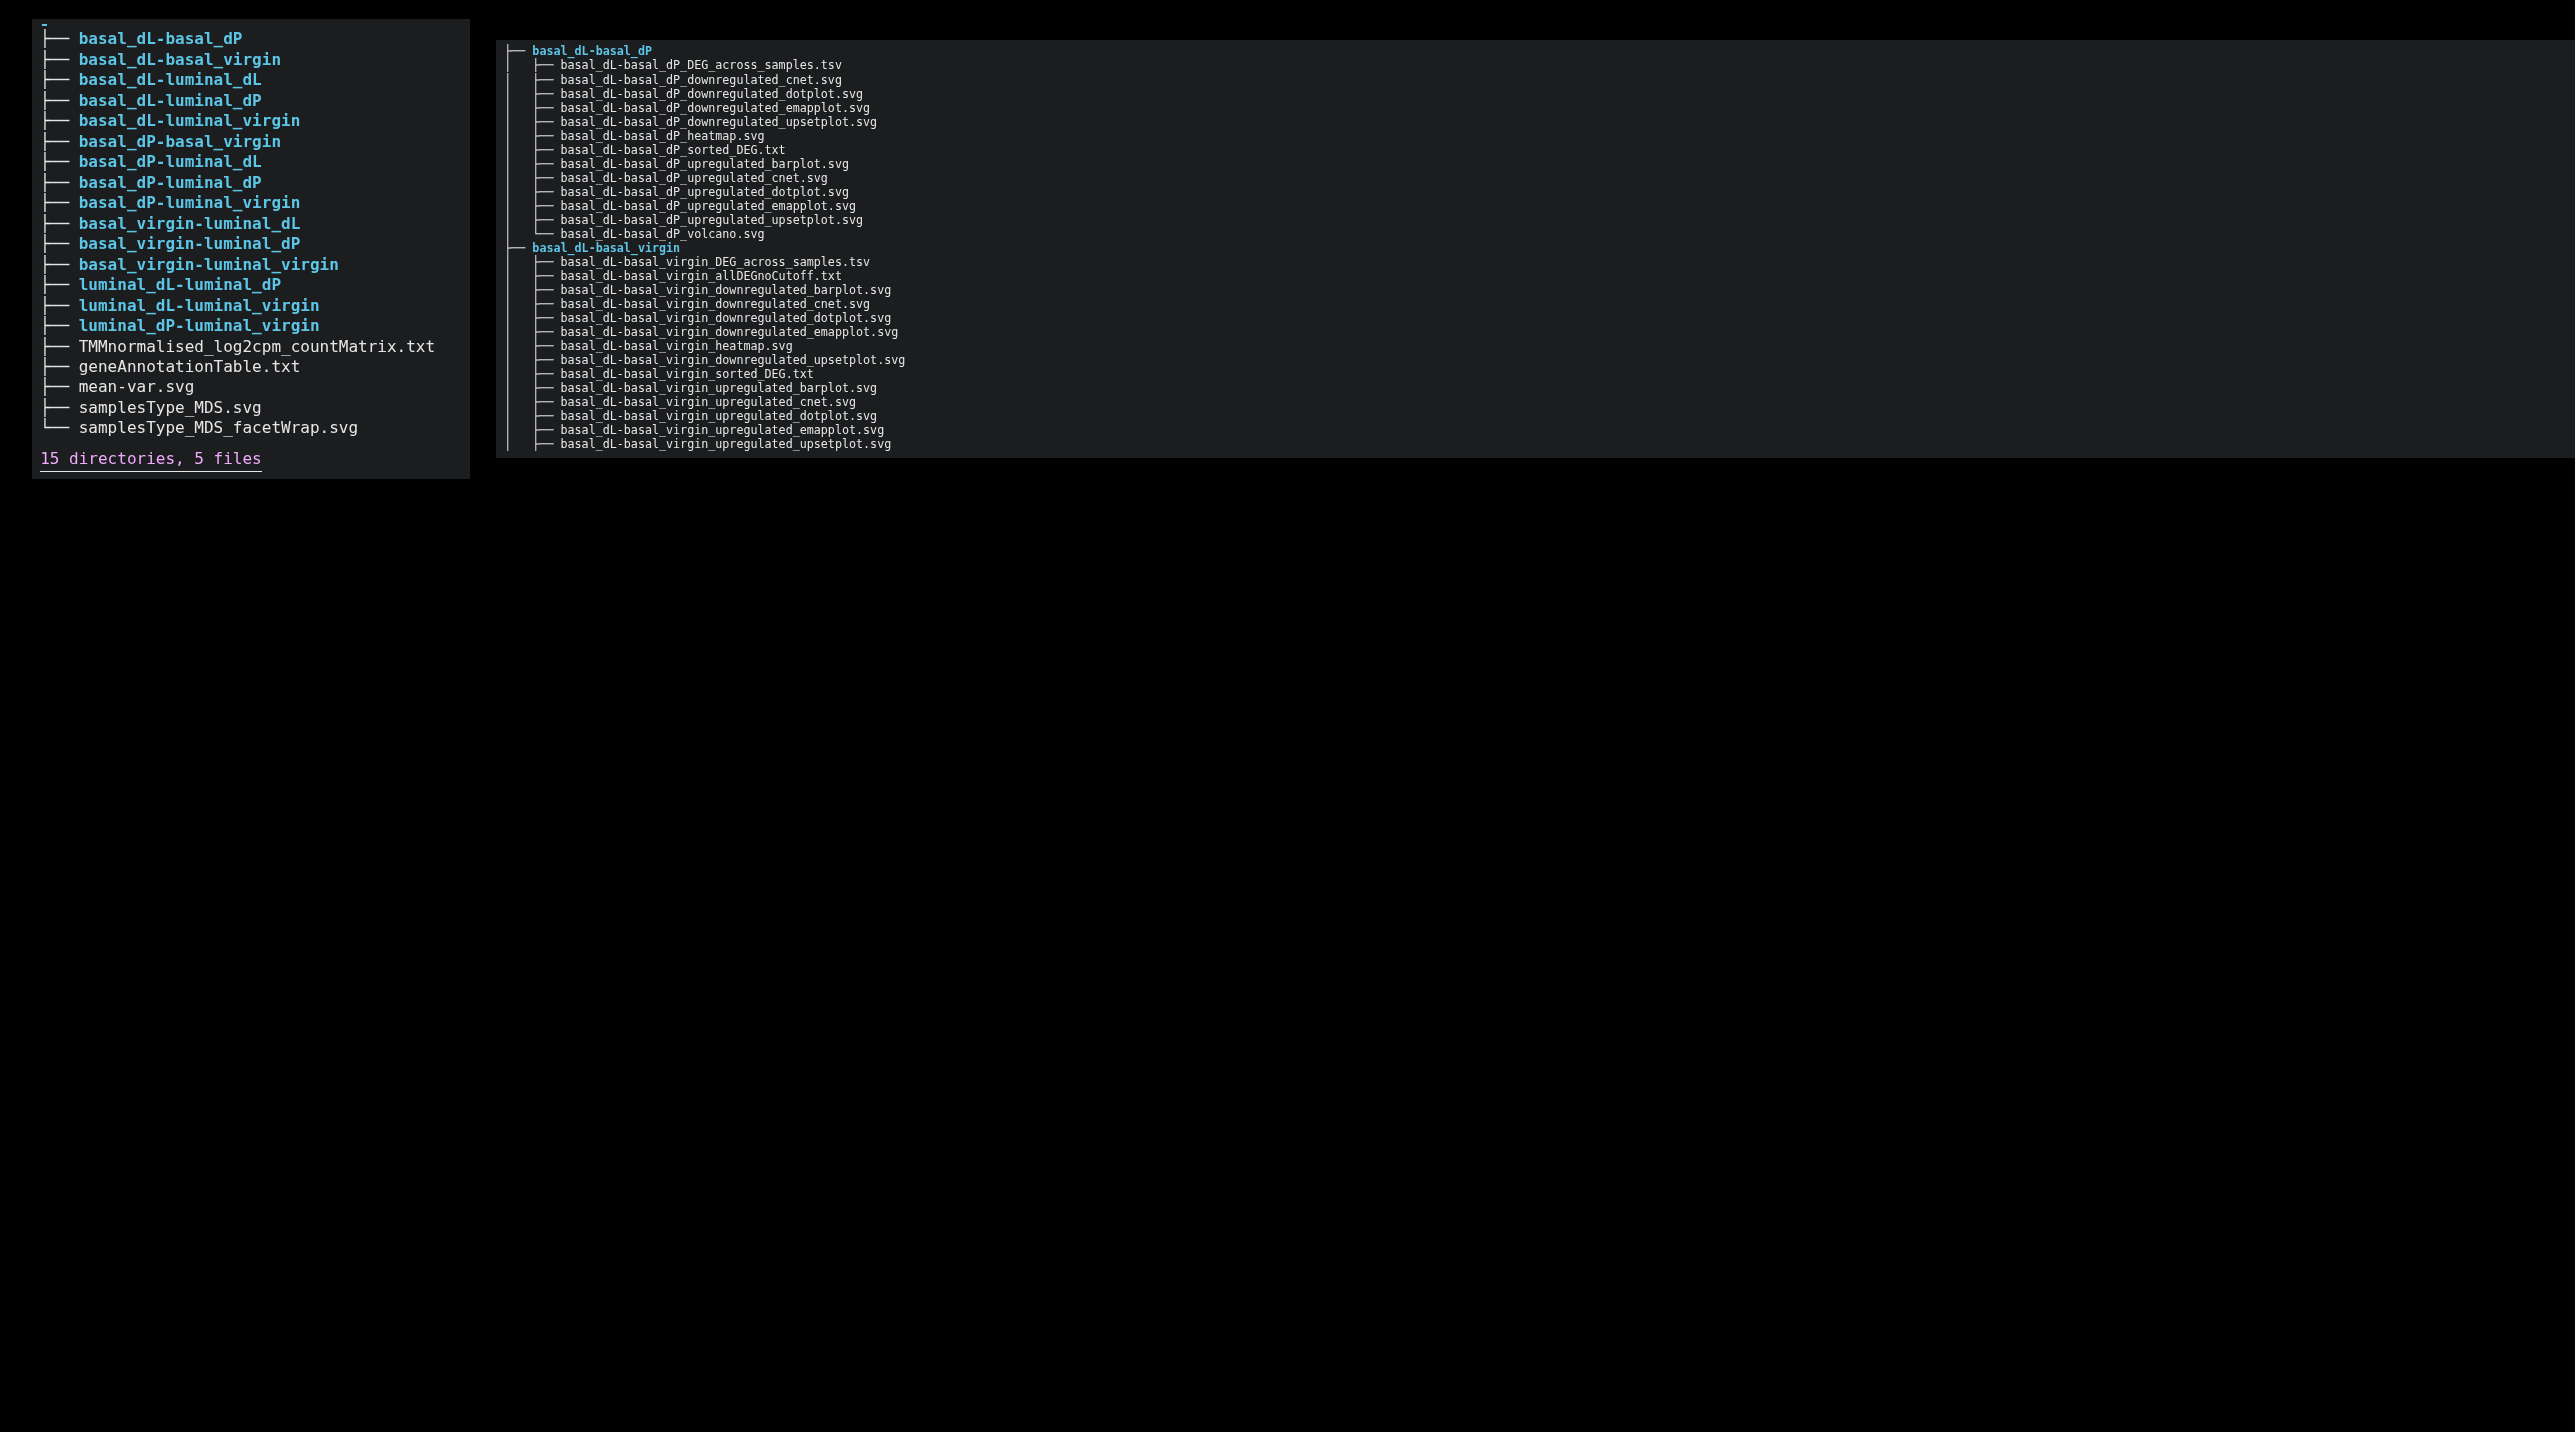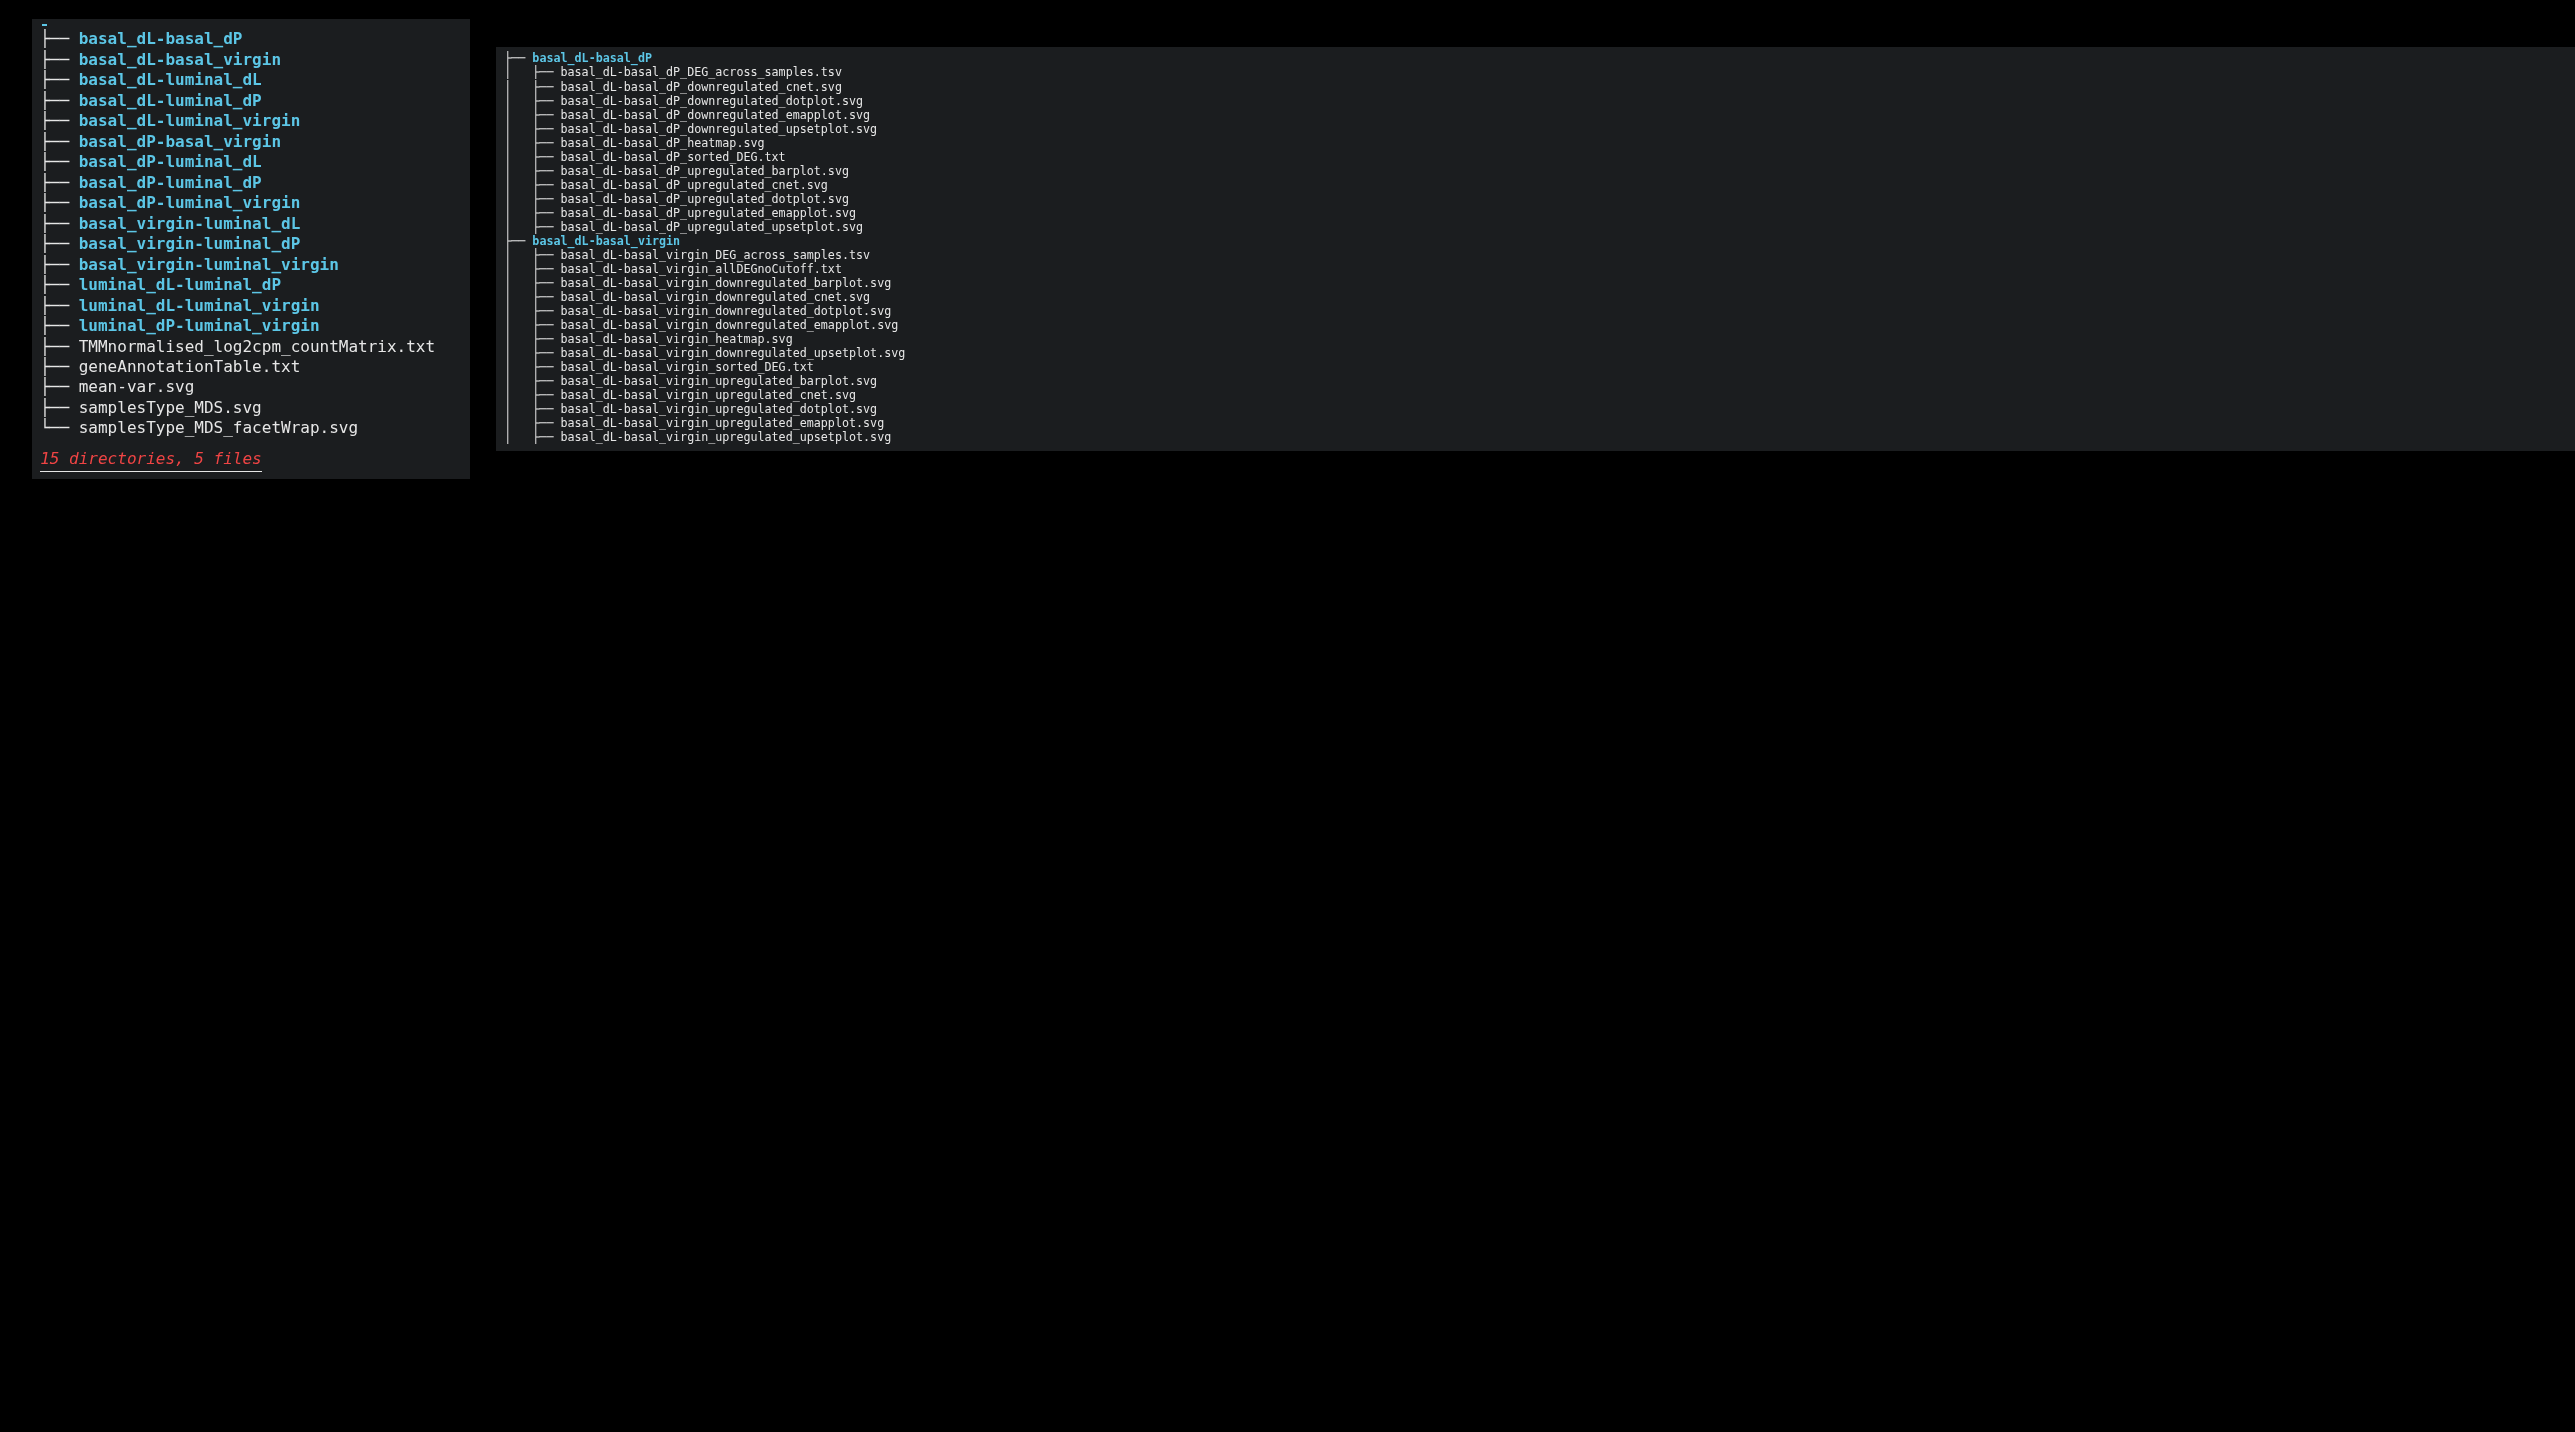--- a/index.html
+++ b/index.html
@@ -46,25 +46,24 @@
     font-weight: 700;
   }
   .file {
     color: #e6e6e6;
   }
   .branch {
     color: #e6e6e6;
   }
   .summary {
     margin-top: 10.6px;
-    color: #ef4444;
+    color: #f0abfc;
     border-bottom: 1.2px solid #e6e6e6;
     display: inline-block;
     padding-bottom: 1.2px;
-    font-style: italic;
   }
   .cursor-accent {
     display: block;
     width: 4.7px;
     height: 2.3px;
     background: #5cc6e6;
     margin-bottom: 3.5px;
     margin-left: 2.3px;
   }
   
@@ -109,20 +108,21 @@
         <div class="tree-row"><span class="branch">│   ├── </span><span class="file">basal_dL-basal_dP_downregulated_dotplot.svg</span></div>
         <div class="tree-row"><span class="branch">│   ├── </span><span class="file">basal_dL-basal_dP_downregulated_emapplot.svg</span></div>
         <div class="tree-row"><span class="branch">│   ├── </span><span class="file">basal_dL-basal_dP_downregulated_upsetplot.svg</span></div>
         <div class="tree-row"><span class="branch">│   ├── </span><span class="file">basal_dL-basal_dP_heatmap.svg</span></div>
         <div class="tree-row"><span class="branch">│   ├── </span><span class="file">basal_dL-basal_dP_sorted_DEG.txt</span></div>
         <div class="tree-row"><span class="branch">│   ├── </span><span class="file">basal_dL-basal_dP_upregulated_barplot.svg</span></div>
         <div class="tree-row"><span class="branch">│   ├── </span><span class="file">basal_dL-basal_dP_upregulated_cnet.svg</span></div>
         <div class="tree-row"><span class="branch">│   ├── </span><span class="file">basal_dL-basal_dP_upregulated_dotplot.svg</span></div>
         <div class="tree-row"><span class="branch">│   ├── </span><span class="file">basal_dL-basal_dP_upregulated_emapplot.svg</span></div>
         <div class="tree-row"><span class="branch">│   ├── </span><span class="file">basal_dL-basal_dP_upregulated_upsetplot.svg</span></div>
+        <div class="tree-row"><span class="branch">│   └── </span><span class="file">basal_dL-basal_dP_volcano.svg</span></div>
         <div class="tree-row"><span class="branch">├── </span><span class="dir">basal_dL-basal_virgin</span></div>
         <div class="tree-row"><span class="branch">│   ├── </span><span class="file">basal_dL-basal_virgin_DEG_across_samples.tsv</span></div>
         <div class="tree-row"><span class="branch">│   ├── </span><span class="file">basal_dL-basal_virgin_allDEGnoCutoff.txt</span></div>
         <div class="tree-row"><span class="branch">│   ├── </span><span class="file">basal_dL-basal_virgin_downregulated_barplot.svg</span></div>
         <div class="tree-row"><span class="branch">│   ├── </span><span class="file">basal_dL-basal_virgin_downregulated_cnet.svg</span></div>
         <div class="tree-row"><span class="branch">│   ├── </span><span class="file">basal_dL-basal_virgin_downregulated_dotplot.svg</span></div>
         <div class="tree-row"><span class="branch">│   ├── </span><span class="file">basal_dL-basal_virgin_downregulated_emapplot.svg</span></div>
         <div class="tree-row"><span class="branch">│   ├── </span><span class="file">basal_dL-basal_virgin_heatmap.svg</span></div>
         <div class="tree-row"><span class="branch">│   ├── </span><span class="file">basal_dL-basal_virgin_downregulated_upsetplot.svg</span></div>
         <div class="tree-row"><span class="branch">│   ├── </span><span class="file">basal_dL-basal_virgin_sorted_DEG.txt</span></div>

